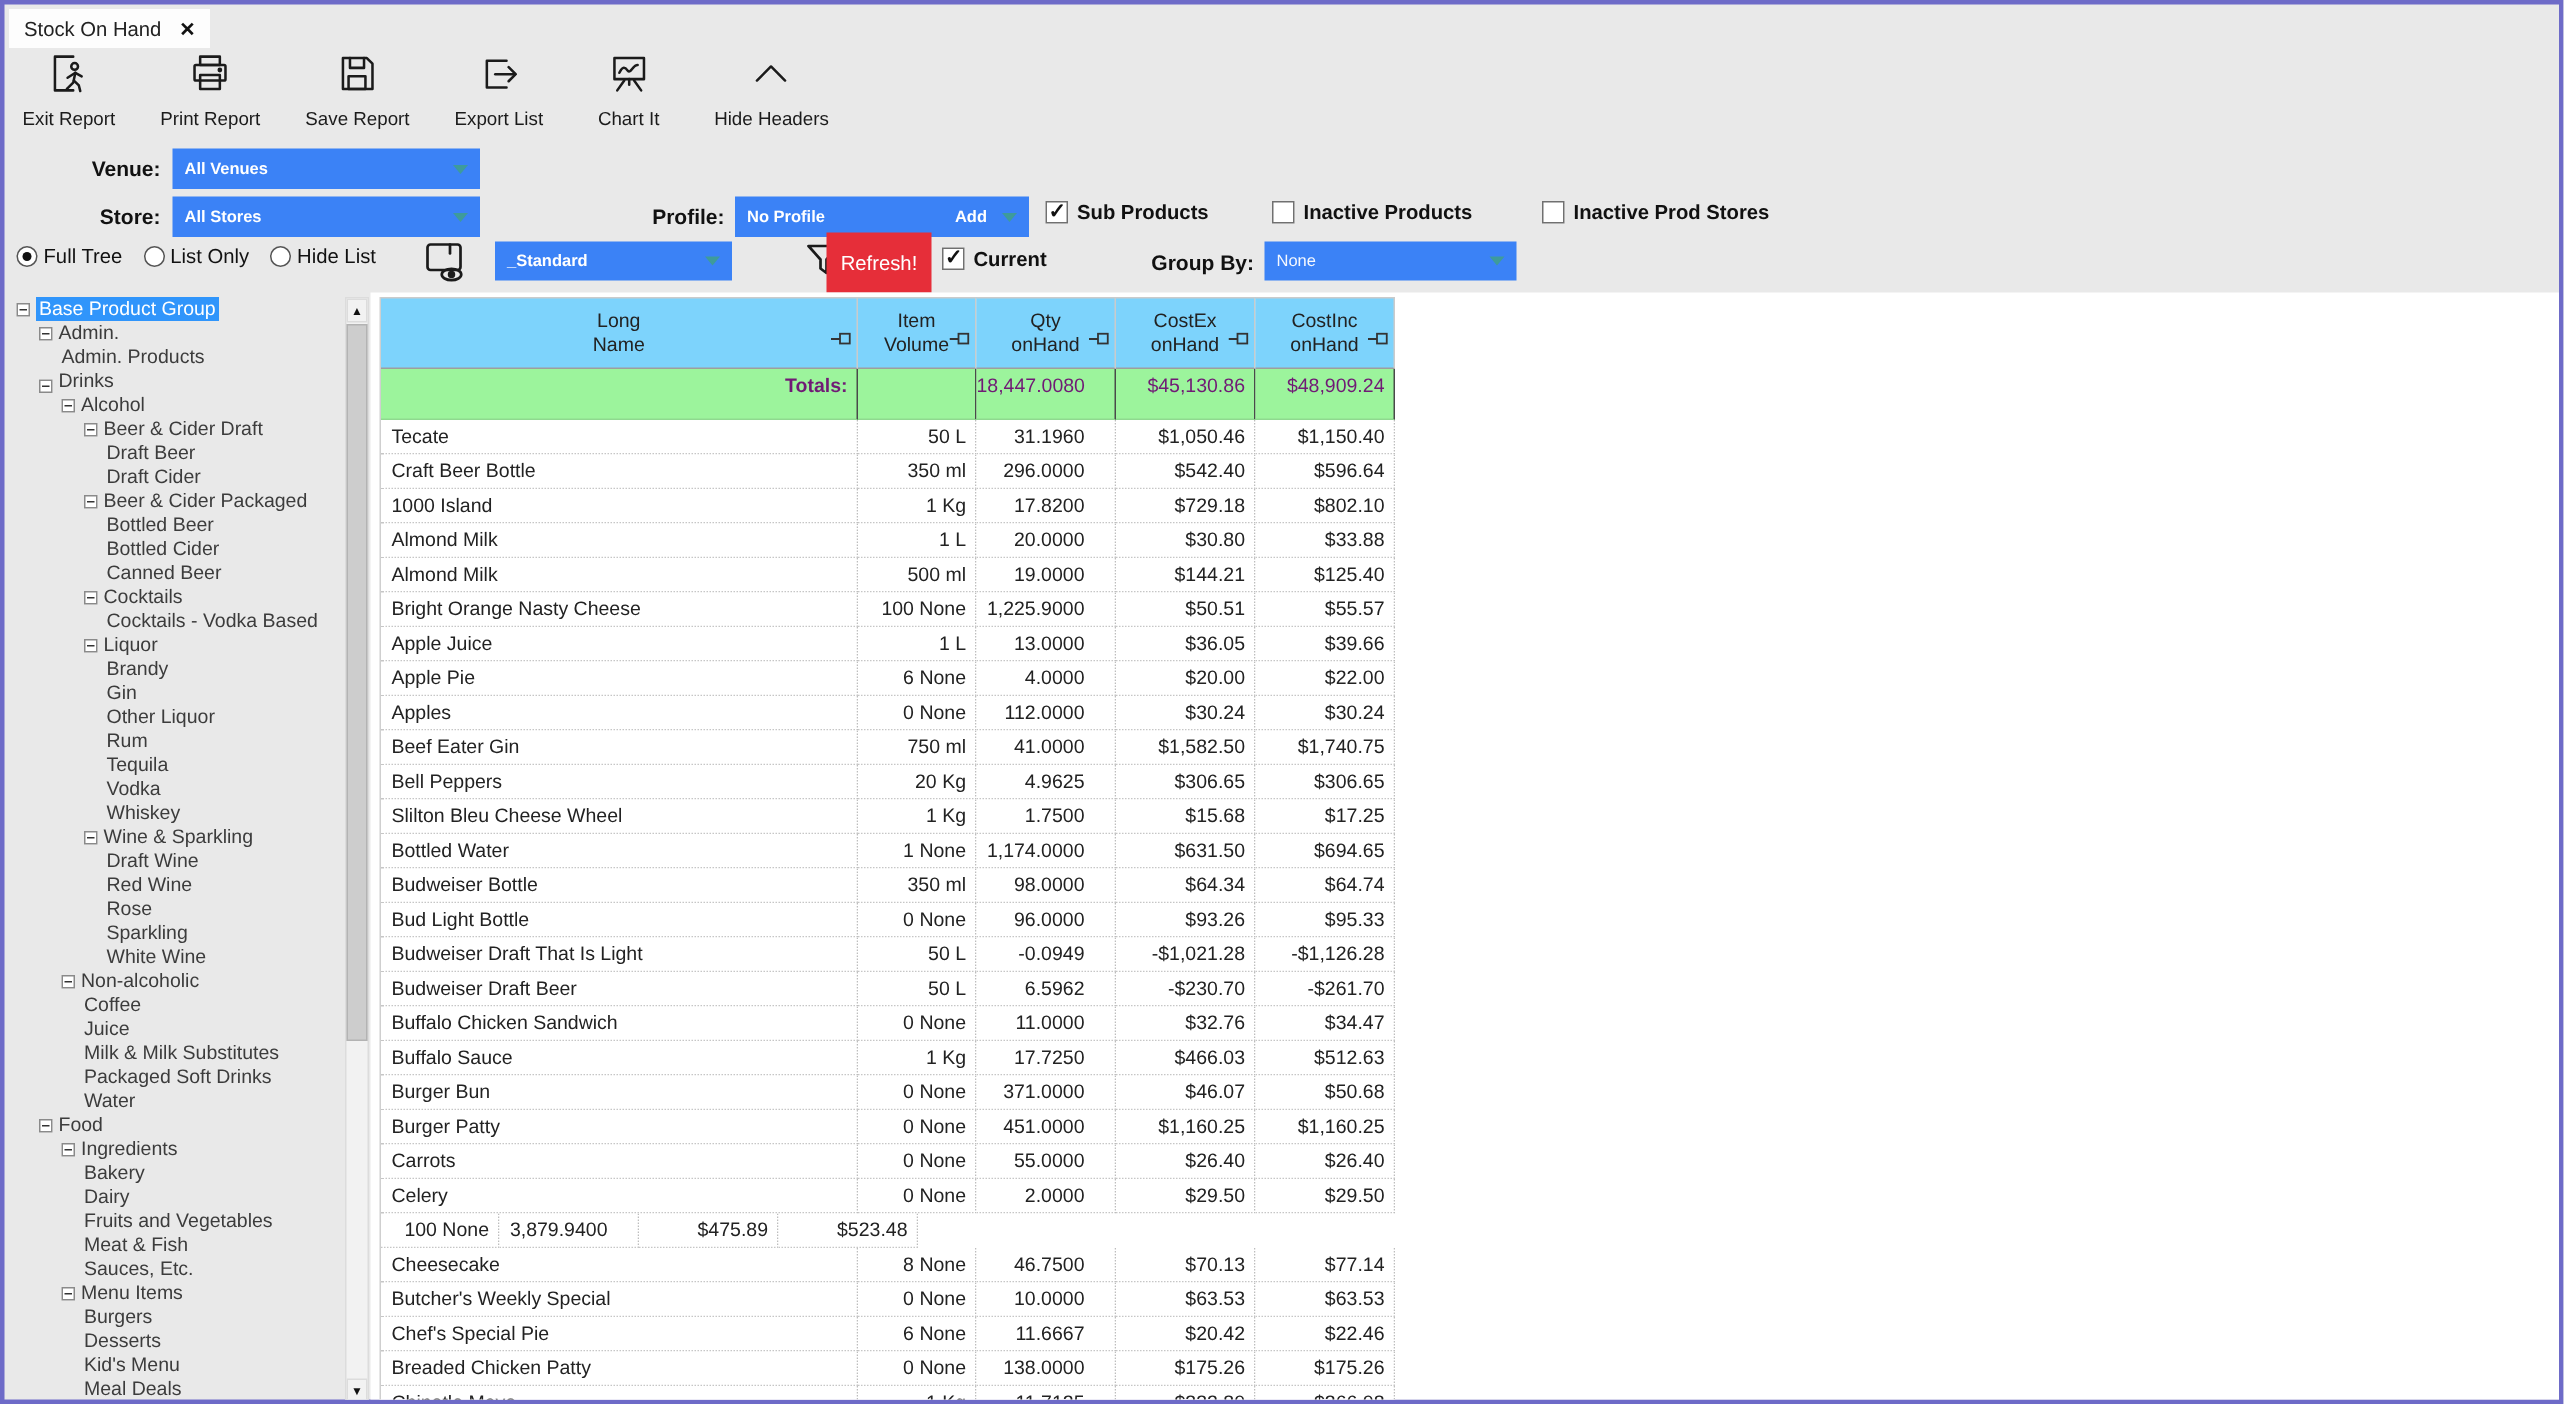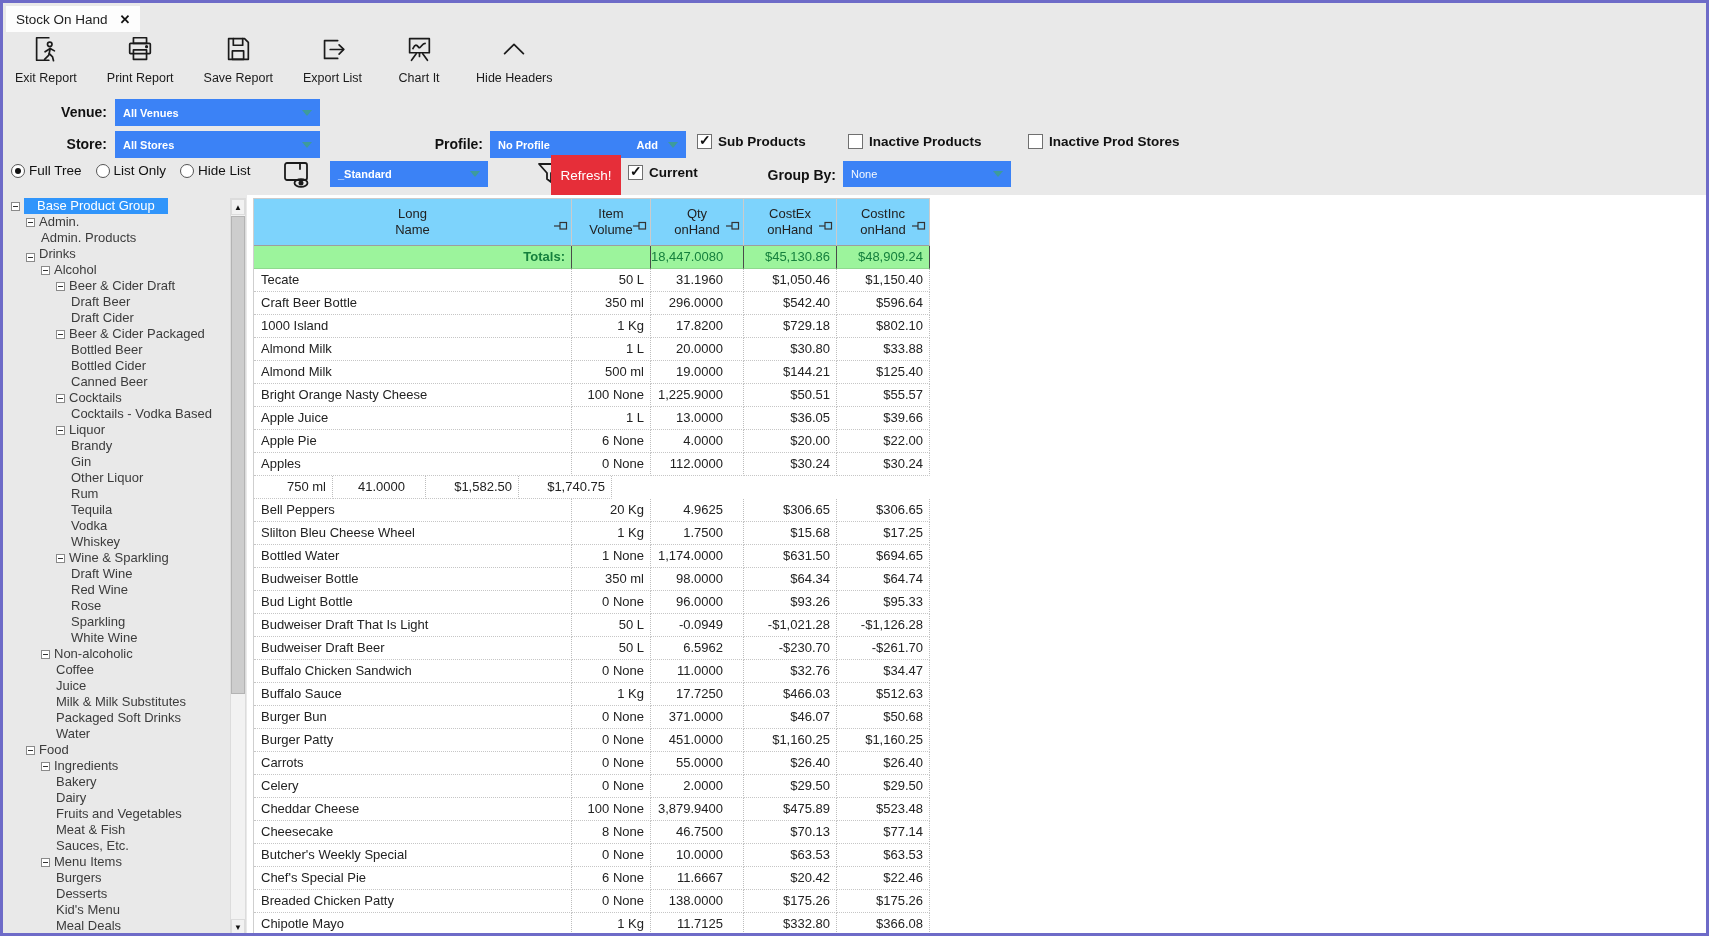--- a/index.html
+++ b/index.html
@@ -42,41 +42,41 @@
              color:#fff; font-size:13.5px; display:flex; align-items:center; justify-content:center; cursor:pointer; }
   
   .main-white { position:absolute; left:244px; top:192px; width:1462px; height:741px; background:#FFFFFF; }
   
   .tree { position:absolute; left:5px; top:195px; width:221px; height:738px; overflow:hidden; }
   .tree-item { height:16px; line-height:16px; font-size:13px; color:#3c3c3c; white-space:nowrap;
                display:flex; align-items:center; cursor:pointer; }
   .expander { width:9px; height:9px; border:1px solid #8a8a8a; background:#fff; margin-right:4px; flex:none;
               position:relative; }
   .expander:after { content:""; position:absolute; left:1px; top:3px; width:5px; height:1px; background:#333; }
-  .tree-label.sel { background:#3095FB; color:#fff; padding:0 13px;text-align:right; }
+  .tree-label.sel { background:#3095FB; color:#fff; padding:0 2px;text-align:right; }
   .vscroll { position:absolute; left:227px; top:195px; width:16px; height:738px; background:#F2F2F2; border:1px solid #DCDCDC; }
   .sb-btn { position:absolute; left:0; width:14px; height:16px; background:#F2F2F2; border:1px solid #DCDCDC;
             font-size:8px; color:#111; display:flex; align-items:center; justify-content:center; cursor:pointer; }
   .sb-thumb { position:absolute; left:0px; top:17px; width:14px; height:478px; background:#CDCDCD; border:1px solid #B3B3B3; cursor:grab; }
   
   .grid { position:absolute; left:250px; top:195px; width:677px; background:#fff; border-left:1px solid #cfcfcf; }
   .row { display:flex; }
   .cell { border-right:1px dotted #bdbdbd; border-bottom:1px dotted #c6c6c6; overflow:hidden; white-space:nowrap; }
   .c0 { width:318px; padding-left:7px; text-align:left; }
   .c1 { width:79px; padding-right:6px; text-align:right; }
   .c2 { width:93px; padding-right:20px; text-align:right; }
   .c3 { width:93px; padding-right:6px; text-align:right; }
   .c4 { width:93px; padding-right:6px; text-align:right; }
   .hrow .cell { height:48px; background:#7dd3fc; border-right:1px solid #CBCBCB; border-bottom:1px solid #9E9E9E;
                 border-top:1px solid #CBCBCB; position:relative; text-align:center; padding:0;
                 display:flex; flex-direction:column; justify-content:center; font-size:13px; color:#222; line-height:16px; cursor:pointer; }
   .hrow .pin { position:absolute; right:3px; top:20px; }
   .hrow .pin svg { stroke:#333; fill:none; stroke-width:1.2; }
-  .trow .cell { height:23px; line-height:22px; font-size:13px; background:#9CF49C;
-                border-right:1px solid #4a4a4a; border-bottom:1px solid #8fd98f; color:#15803d; }
+  .trow .cell { height:34px; line-height:22px; font-size:13px; background:#9CF49C;
+                border-right:1px solid #4a4a4a; border-bottom:1px solid #8fd98f; color:#701a75; }
   .trow .c0 { font-weight:bold; text-align:right; padding-right:6px; }
   .drow .cell { height:23px; line-height:22px; font-size:13px; color:#222; }
   .drow { cursor:default; }
 </style>
 </head>
 <body>
 
 <div class="window">
 
   <div class="tab">
@@ -489,20 +489,21 @@
         <div class="cell c4">$22.00</div>
       </div>
       <div class="row drow">
         <div class="cell c0">Apples</div>
         <div class="cell c1">0 None</div>
         <div class="cell c2">112.0000</div>
         <div class="cell c3">$30.24</div>
         <div class="cell c4">$30.24</div>
       </div>
       <div class="row drow">
+        <div class="cell c0">Beef Eater Gin</div>
         <div class="cell c1">750 ml</div>
         <div class="cell c2">41.0000</div>
         <div class="cell c3">$1,582.50</div>
         <div class="cell c4">$1,740.75</div>
       </div>
       <div class="row drow">
         <div class="cell c0">Bell Peppers</div>
         <div class="cell c1">20 Kg</div>
         <div class="cell c2">4.9625</div>
         <div class="cell c3">$306.65</div>
@@ -586,21 +587,20 @@
         <div class="cell c4">$26.40</div>
       </div>
       <div class="row drow">
         <div class="cell c0">Celery</div>
         <div class="cell c1">0 None</div>
         <div class="cell c2">2.0000</div>
         <div class="cell c3">$29.50</div>
         <div class="cell c4">$29.50</div>
       </div>
       <div class="row drow">
-        <div class="cell c0">Cheddar Cheese</div>
         <div class="cell c1">100 None</div>
         <div class="cell c2">3,879.9400</div>
         <div class="cell c3">$475.89</div>
         <div class="cell c4">$523.48</div>
       </div>
       <div class="row drow">
         <div class="cell c0">Cheesecake</div>
         <div class="cell c1">8 None</div>
         <div class="cell c2">46.7500</div>
         <div class="cell c3">$70.13</div>

